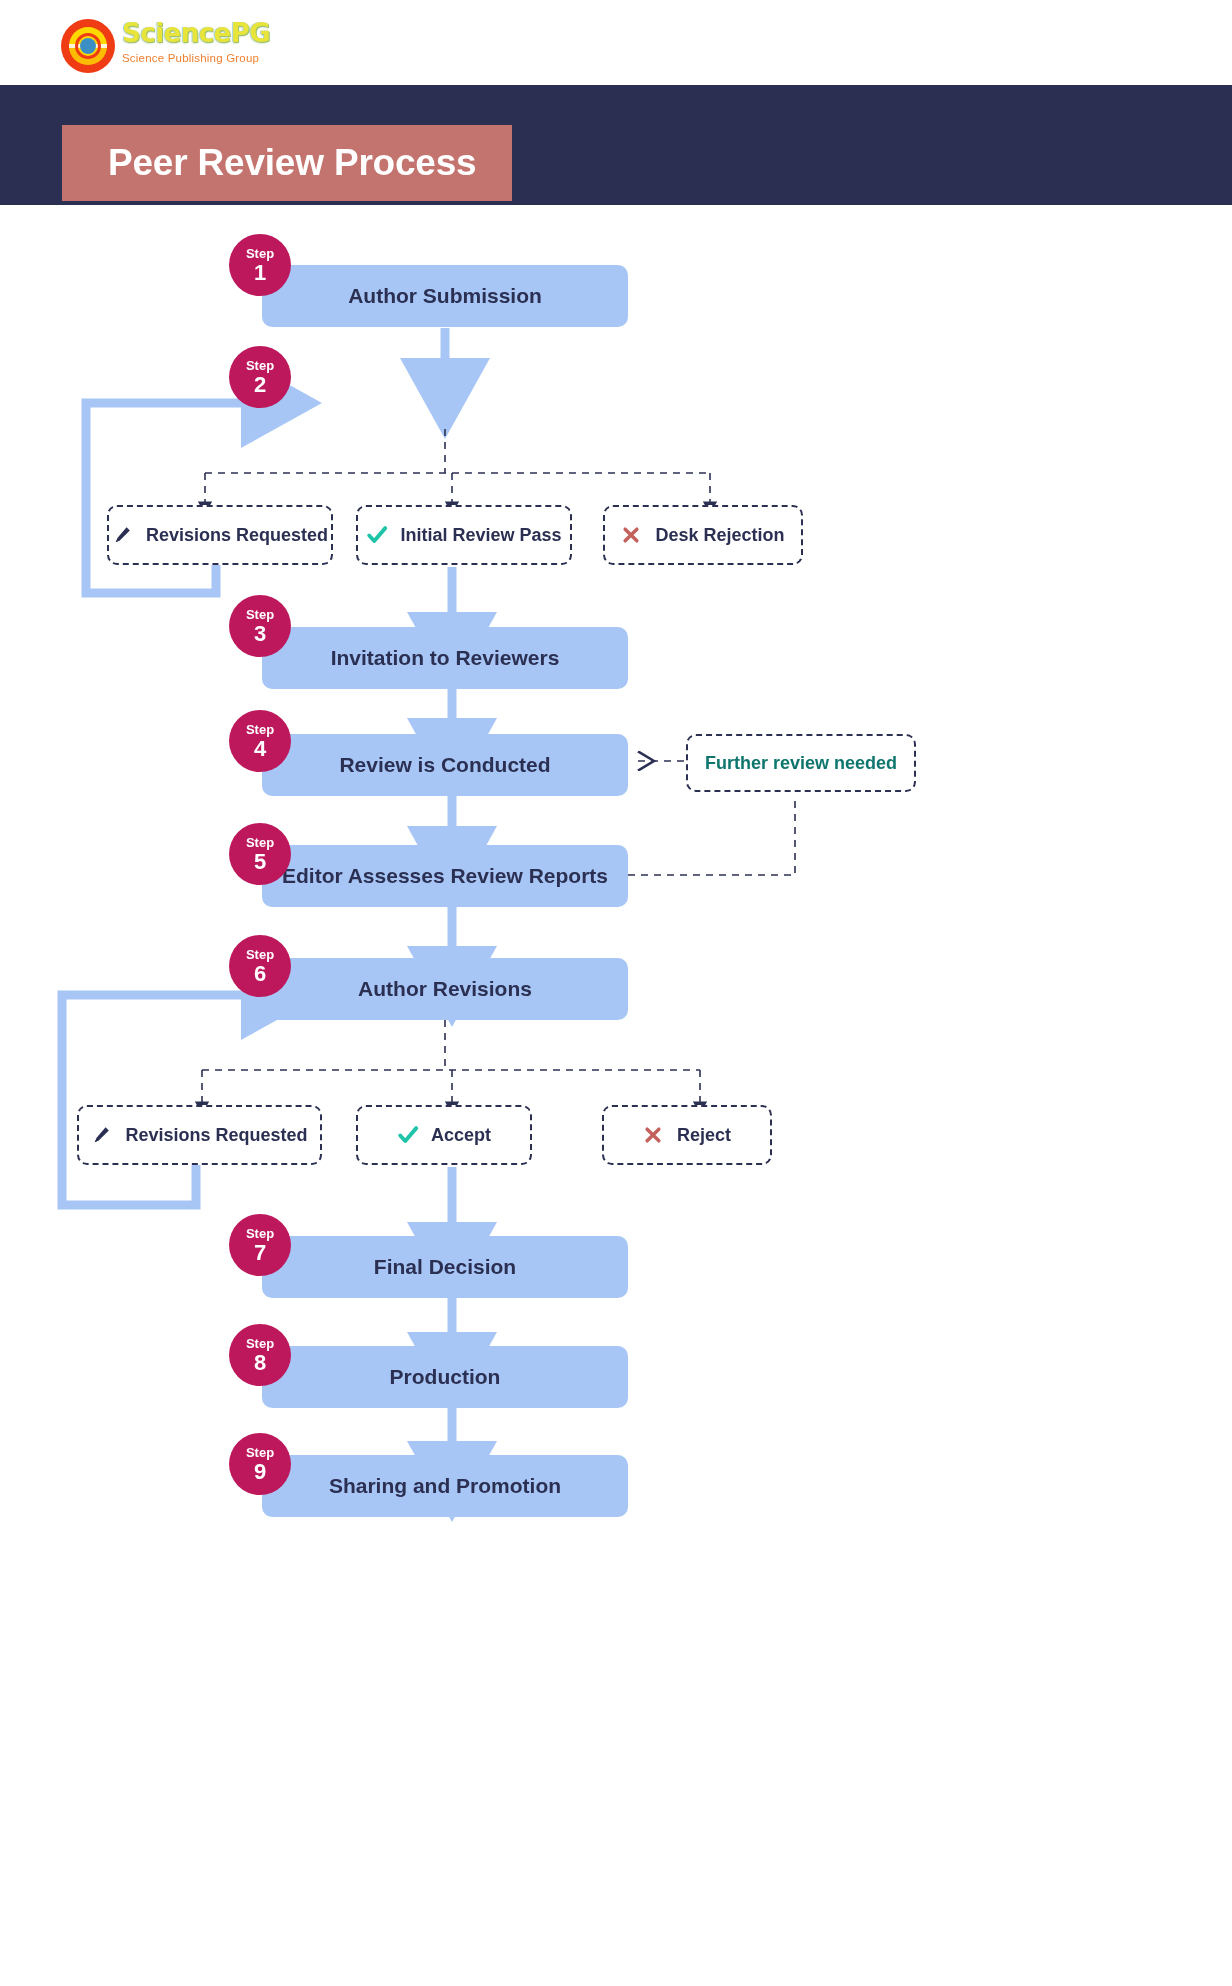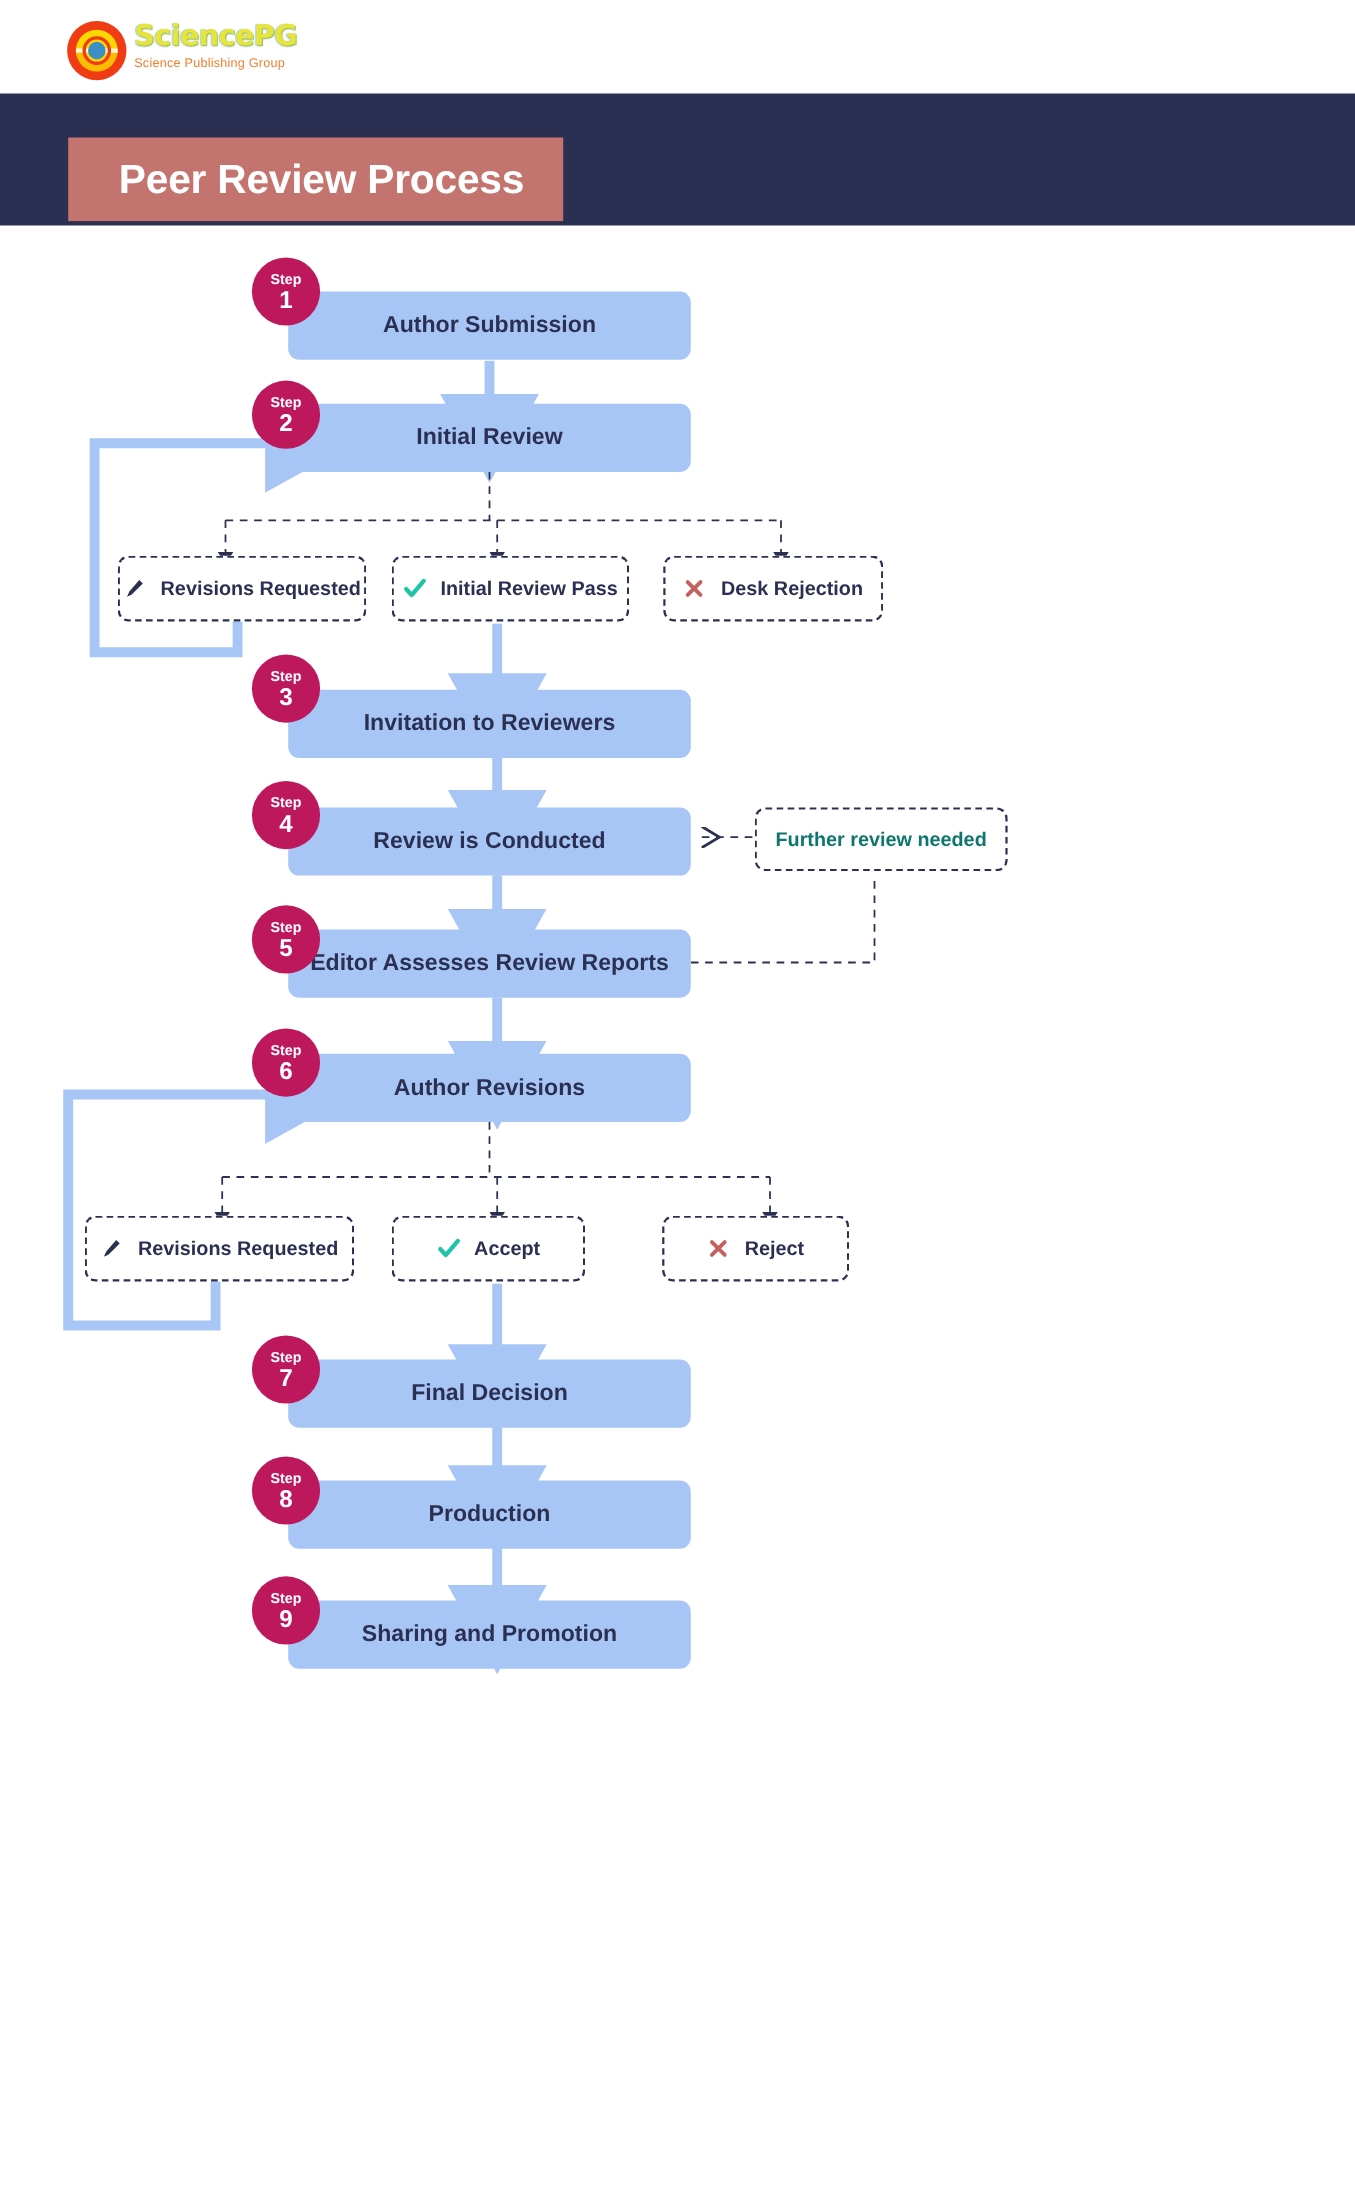--- a/index.html
+++ b/index.html
@@ -171,23 +171,20 @@
     </svg>
 
     <div class="step-box" style="left:262px; top:60px; width:366px; height:62px;">
       <span>Author Submission</span>
     </div>
     <div class="step-badge" style="left:229px; top:29px;">
       <span class="s-word">Step</span>
       <span class="s-num">1</span>
     </div>
 
-    <div class="step-box" style="left:262px; top:162px; width:366px; height:62px;">
-      <span>Initial Review</span>
-    </div>
     <div class="step-badge" style="left:229px; top:141px;">
       <span class="s-word">Step</span>
       <span class="s-num">2</span>
     </div>
 
     <div class="dec-box" style="left:107px; top:300px; width:226px; height:60px;">
       <span class="ic">
         <svg viewBox="0 0 24 24" width="20" height="20">
             <path d="M17.5 2.6 L21.4 6.5 L9.6 18.3 L4.4 20.6 L6.7 15.4 Z" fill="#2b3053"></path>
             <path d="M4.4 20.6 L9.6 18.3 L7.2 15.9 Z" fill="#2b3053"></path>

